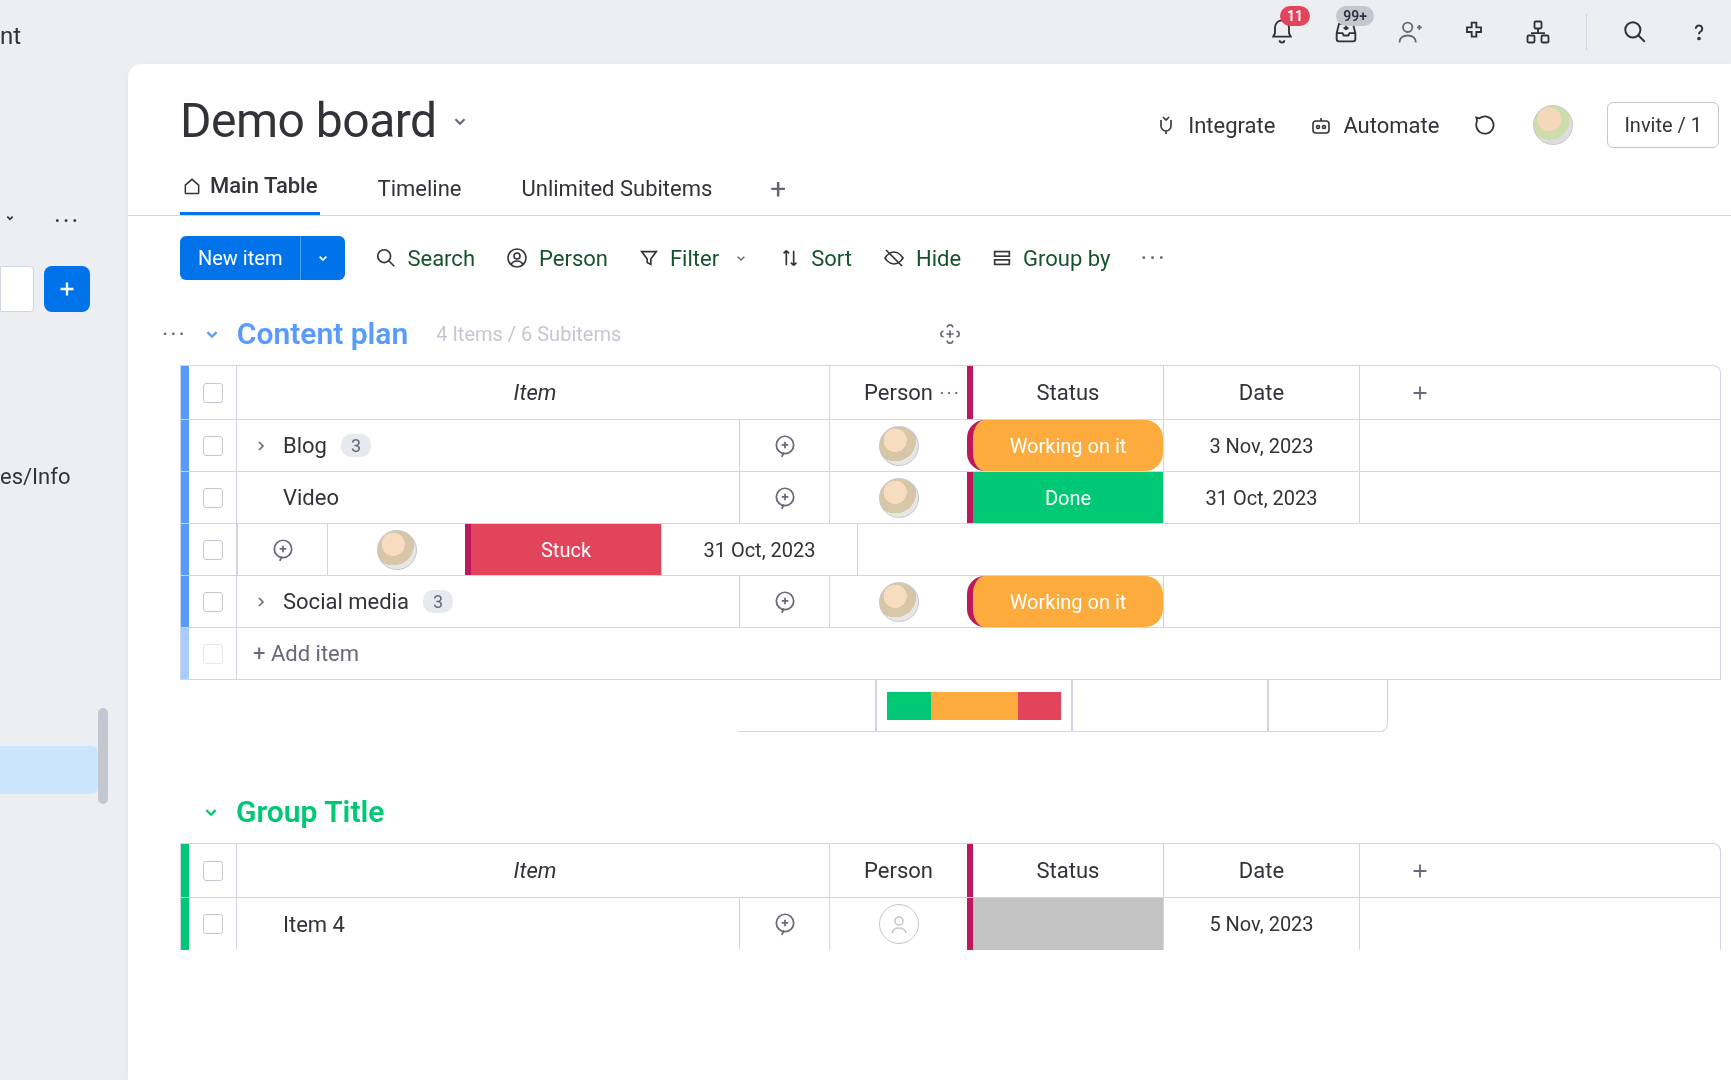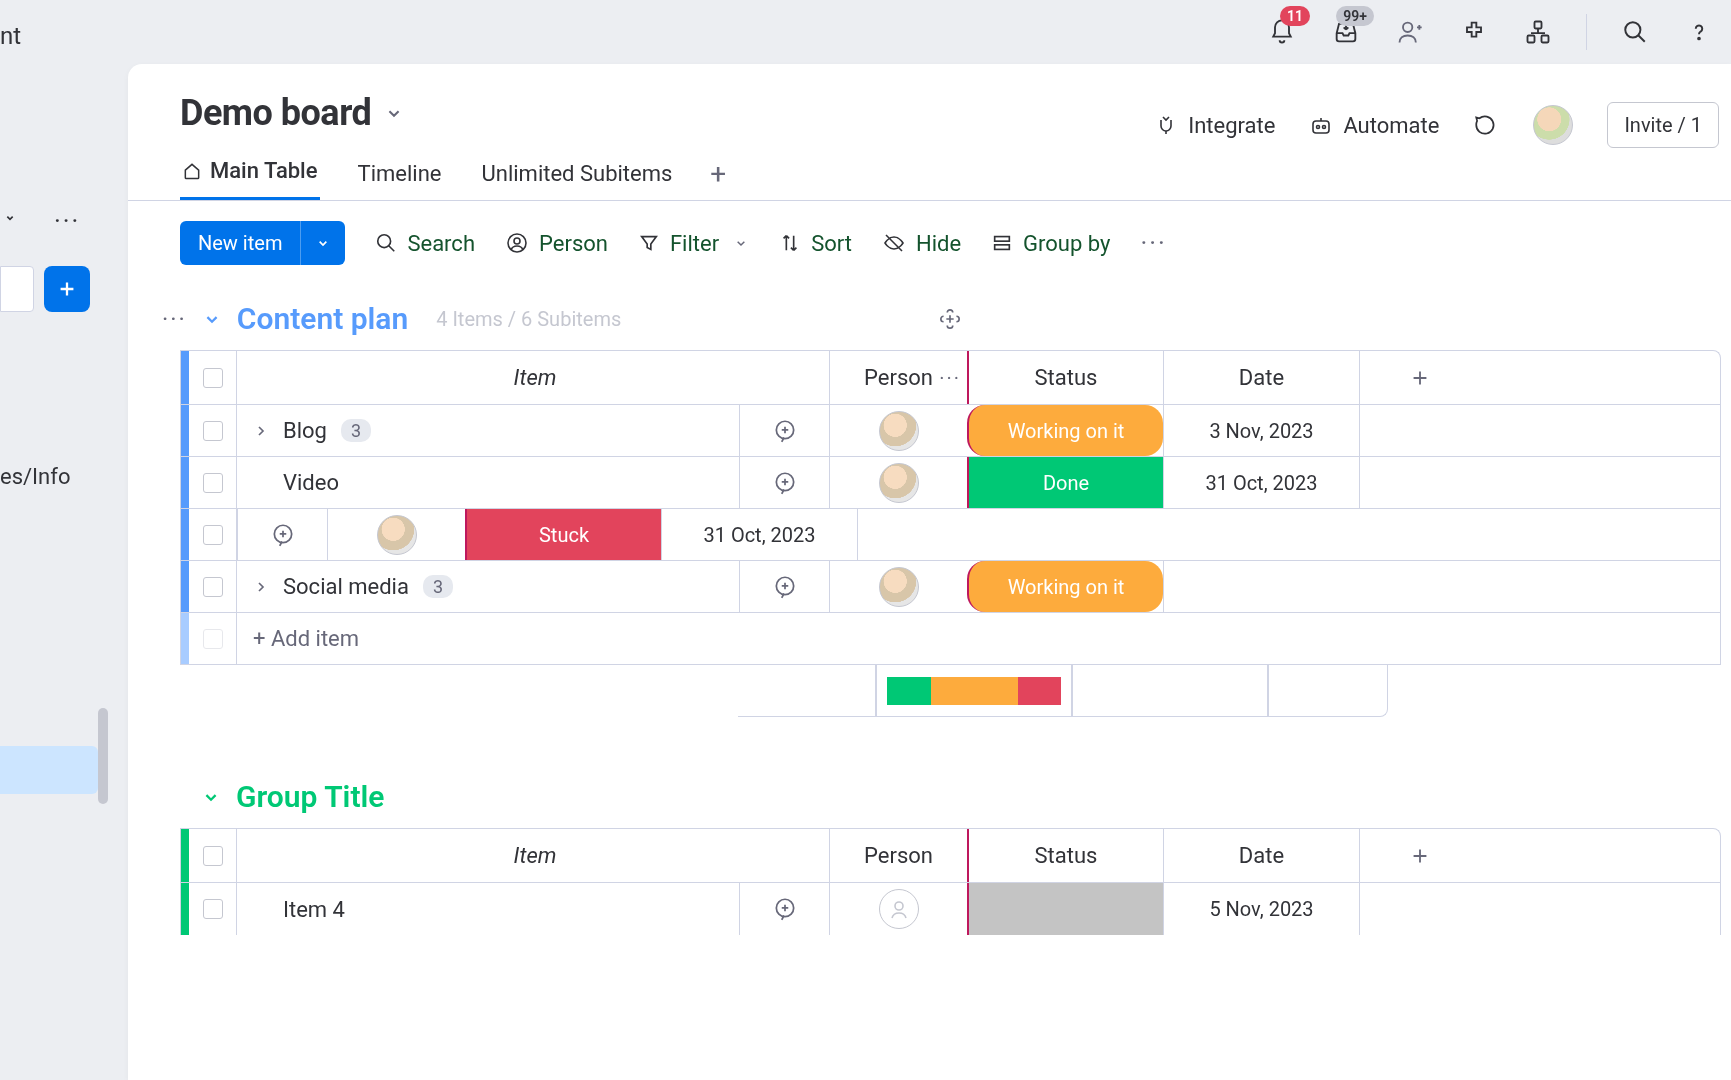--- a/index.html
+++ b/index.html
@@ -20,29 +20,29 @@
   .left-sliver .add-box { position: absolute; left: 44px; top: 186px; width: 46px; height: 46px; background: #0073ea; border-radius: 8px; display:flex; align-items:center; justify-content:center; color:#fff; cursor:pointer; }
   .left-sliver .inputish { position:absolute; left:0; top:186px; width:34px; height:46px; background:#fff; border:1px solid #d0d4e4; border-radius:0 4px 4px 0; }
   .left-sliver .textfrag { position:absolute; left:0; top:384px; font-size:22px; color:#323338; }
   .left-sliver .hl { position:absolute; left:0; top:666px; width:98px; height:48px; background:#cce5ff; border-radius:0 6px 6px 0; }
   .left-sliver .sb { position:absolute; left:98px; top:628px; width:10px; height:96px; background:#c5c7d0; border-radius:5px; }
 
   
   .panel { position: absolute; left: 128px; top: 64px; right: 0; bottom: 0; background: #fff; border-top-left-radius: 14px; box-shadow: 0 2px 6px rgba(0,0,0,0.04); overflow: hidden; }
 
   .board-header { display:flex; align-items:center; padding: 28px 52px 0 52px; gap: 12px; }
-  .board-title { font-size: 36px; font-weight: 700; letter-spacing: -0.5px; }
+  .board-title { font-size: 48px; font-weight: 400; letter-spacing: -0.5px; }
   .chev { display:inline-flex; align-items:center; justify-content:center; cursor:pointer; }
 
   .header-actions { position:absolute; right: 0; top: 38px; display:flex; align-items:center; gap: 34px; padding-right: 12px; }
   .ha { display:flex; align-items:center; gap:10px; font-size:22px; cursor:pointer; }
   .avatar-sm { width:40px; height:40px; border-radius:50%; background: radial-gradient(circle at 40% 35%, #f5d7b9 0 35%, #cda 36% 60%, #ddd 61% 100%); border:1px solid #c5c7d0; }
   .invite-btn { border:1px solid #c5c7d0; border-radius:6px; padding: 10px 16px; font-size:20px; cursor:pointer; background:#fff; }
 
-  .tabs { display:flex; align-items:flex-end; gap: 36px; padding: 14px 80px 0 52px; border-bottom: 1px solid #d0d4e4; }
+  .tabs { display:flex; align-items:flex-end; gap: 56px; padding: 14px 80px 0 52px; border-bottom: 1px solid #d0d4e4; }
   .tab { font-size: 22px; padding: 10px 2px 14px 2px; cursor:pointer; display:flex; align-items:center; gap:8px; color:#323338; }
   .tab.active { border-bottom: 3px solid #0073ea; font-weight:500; }
   .tab-add { font-size: 28px; color:#676879; cursor:pointer; padding-bottom:10px; }
 
   .toolbar { display:flex; align-items:center; gap: 30px; padding: 20px 52px; }
   .new-item { display:flex; align-items:stretch; background:#0073ea; color:#fff; border-radius:6px; overflow:hidden; cursor:pointer; }
   .new-item .lbl { padding: 10px 18px; font-size:20px; }
   .new-item .dd { padding: 10px 14px; border-left:1px solid rgba(255,255,255,0.3); display:flex; align-items:center; }
   .tb { display:flex; align-items:center; gap:10px; font-size:22px; cursor:pointer; color:#14532d; }
   .tb .chv { margin-left:4px; }
@@ -64,21 +64,21 @@
   .row.head { height:54px; }
   .stripe { width:8px; flex:0 0 8px; }
   .stripe.blue { background:#579bfc; }
   .stripe.green { background:#00c875; }
   .cb-cell { width:48px; flex:0 0 48px; display:flex; align-items:center; justify-content:center; border-right:1px solid #d0d4e4; }
   .cb { width:20px; height:20px; border:1.5px solid #c5c7d0; border-radius:3px; cursor:pointer; background:#fff; }
   .c-item { flex: 0 0 502px; display:flex; align-items:center; padding: 0 12px 0 16px; font-size:22px; gap:14px; }
   .c-item.head { justify-content:center; font-size:22px;font-style:italic; }
   .c-chat { flex:0 0 90px; display:flex; align-items:center; justify-content:center; border-left:1px solid #d0d4e4; }
   .c-person { flex:0 0 138px; display:flex; align-items:center; justify-content:center; border-left:1px solid #d0d4e4; position:relative; }
-  .c-status { flex:0 0 196px; display:flex; align-items:center; justify-content:center; border-left:2px solid #be185d; color:#fff; font-size:20px; }
+  .c-status { flex:0 0 196px; display:flex; align-items:center; justify-content:center; border-left:6px solid #be185d; color:#fff; font-size:20px; }
   .c-date { flex:0 0 196px; display:flex; align-items:center; justify-content:center; border-left:1px solid #d0d4e4; font-size:20px; }
   .c-add { flex:0 0 120px; display:flex; align-items:center; justify-content:center; border-left:1px solid #d0d4e4; color:#676879; cursor:pointer; }
   .row.head .c-item, .row.head .c-person, .row.head .c-status, .row.head .c-date { color:#323338; font-size:22px; }
   .row.head .c-person .coldots { position:absolute; right:6px; font-size:20px; letter-spacing:2px; color:#676879; cursor:pointer; }
   .row.head .c-item { border-right: none; }
   .row.head .c-chat { flex:0 0 0; border:none; width:0; }
   .row.head .c-item { flex:0 0 592px; justify-content:center; }
 
   .expand { cursor:pointer; display:inline-flex; }
   .pill { background:#e6e9ef; border-radius:10px; padding:1px 10px; font-size:18px; color:#676879; }

